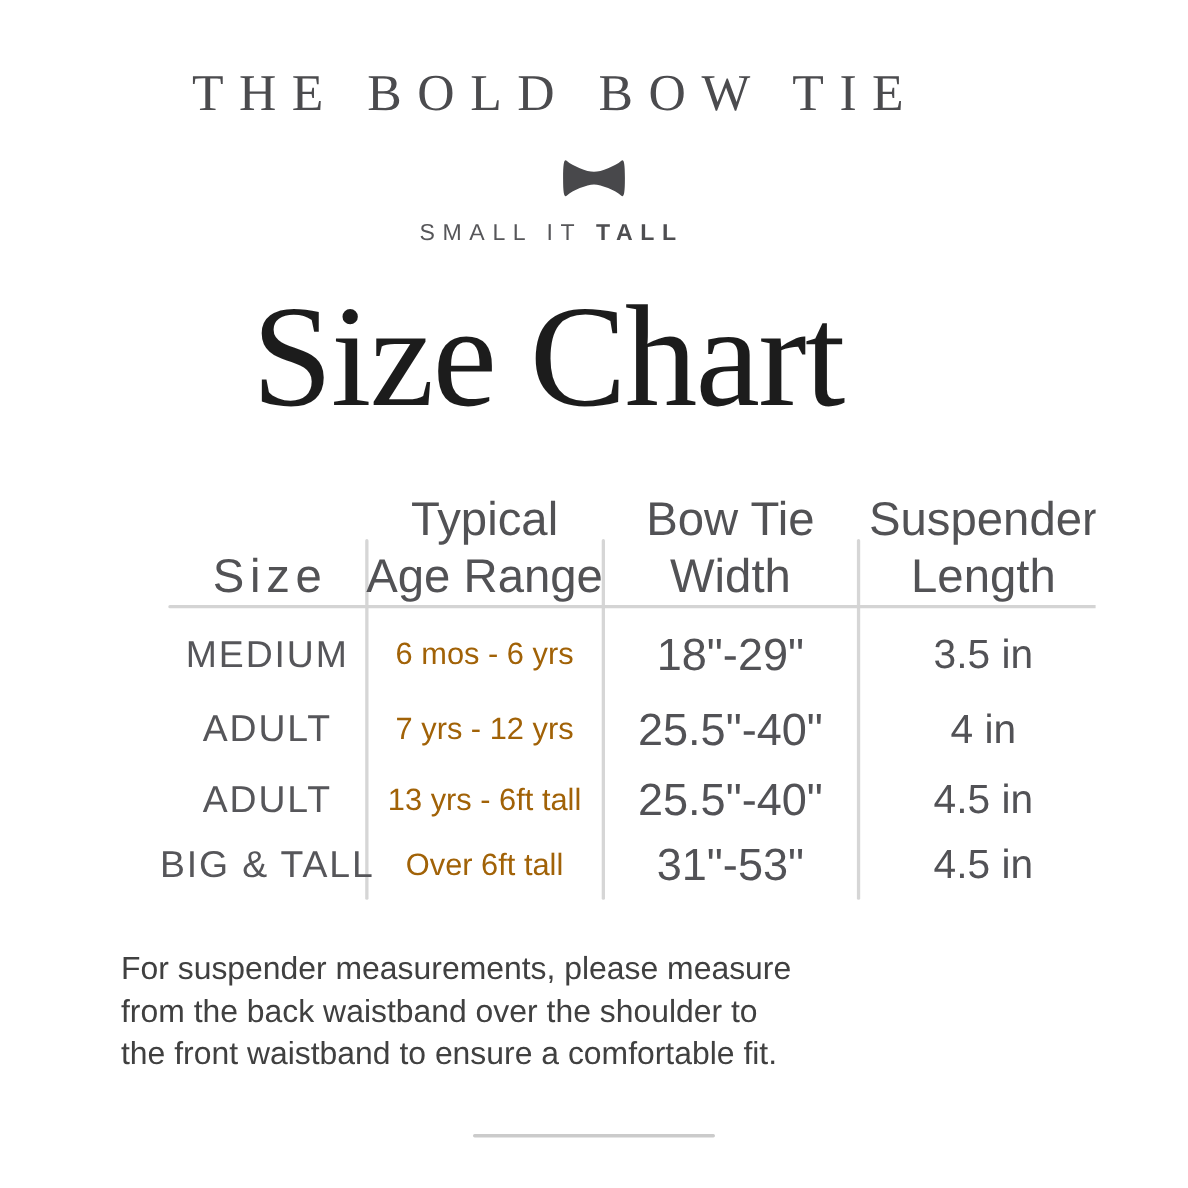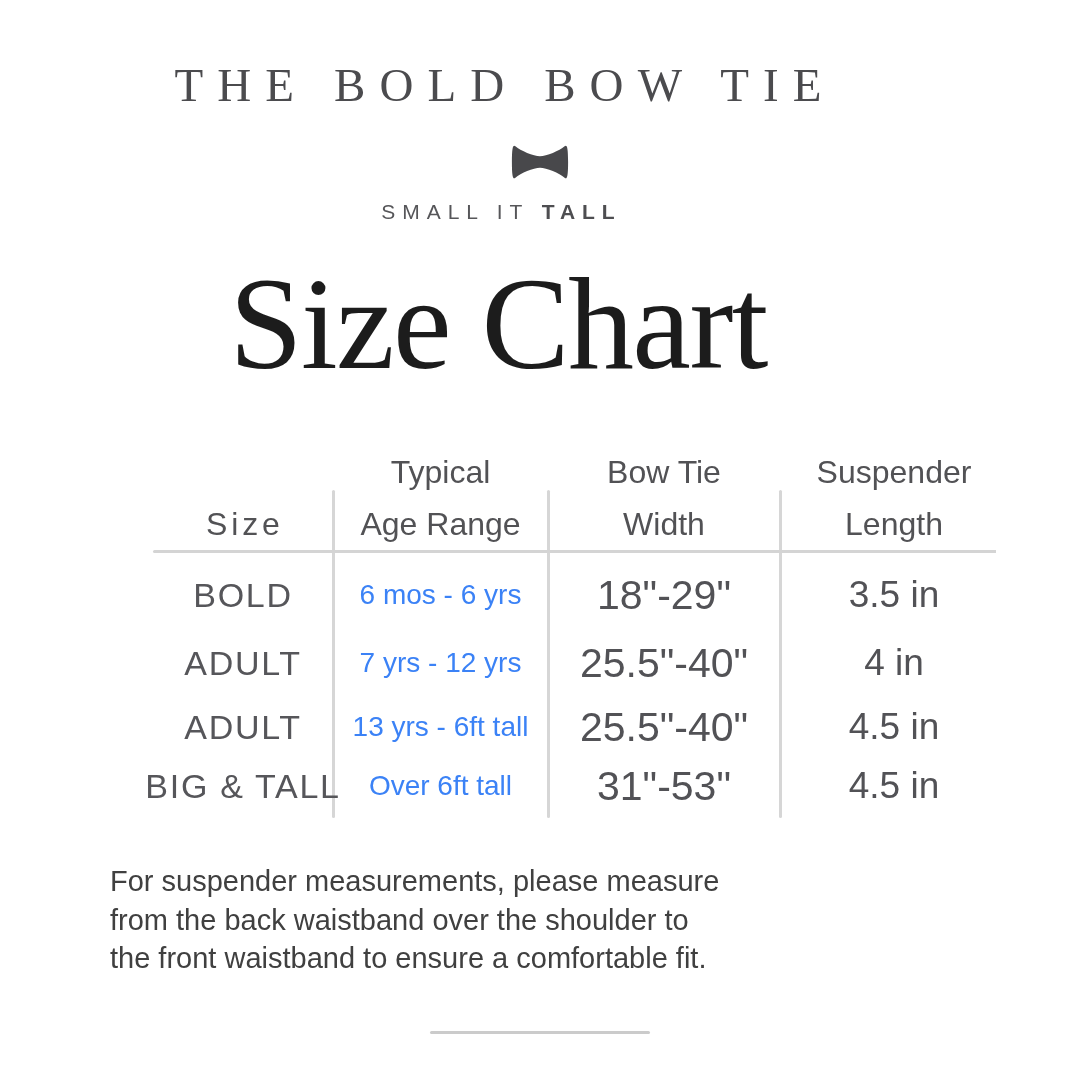--- a/index.html
+++ b/index.html
@@ -75,41 +75,41 @@
     display: flex;
     flex-direction: column;
     justify-content: flex-end;
     align-items: center;
   }
   .h-line {
     height: 52px;
     display: flex;
     align-items: center;
     justify-content: center;
-    font-size: 32px;
+    font-size: 43px;
     color: #525255;
     white-space: nowrap;
   }
   .h-line:empty { display: none; }
   .header-cell.col-size .h-line { letter-spacing: 0.12em; text-indent: 0.12em; }
 
   .data-row { height: 66px; }
   .data-row .cell {
     display: flex;
     align-items: center;
     justify-content: center;
     white-space: nowrap;
   }
   .row-1 { top: 127px; }
   .row-2 { top: 195px; }
   .row-3 { top: 259px; }
   .row-4 { top: 318px; }
 
   .cell-size  { font-size: 34px; letter-spacing: 0.05em; color: #56565a; }
-  .cell-age   { font-size: 28px; color: #3b82f6; }
+  .cell-age   { font-size: 28px; color: #a16207; }
   .cell-susp  { font-size: 41px; color: #525256; }
   .cell-width { font-size: 37px; color: #525256; }
 
   .header-underline {
     position: absolute;
     left: 0; top: 115px;
     width: 855px; height: 3px;
     background: #d4d4d4;
     border-radius: 2px;
   }
@@ -188,21 +188,21 @@
         <div class="h-line">Bow Tie</div>
         <div class="h-line">Width</div>
       </div>
       <div class="header-cell">
         <div class="h-line">Suspender</div>
         <div class="h-line">Length</div>
       </div>
     </div>
 
     <div class="grid-row data-row row-1">
-      <div class="cell cell-size">BOLD</div>
+      <div class="cell cell-size">MEDIUM</div>
       <div class="cell cell-age">6 mos - 6 yrs</div>
       <div class="cell cell-susp">18"-29"</div>
       <div class="cell cell-width">3.5 in</div>
     </div>
 
     <div class="grid-row data-row row-2">
       <div class="cell cell-size">ADULT</div>
       <div class="cell cell-age">7 yrs - 12 yrs</div>
       <div class="cell cell-susp">25.5"-40"</div>
       <div class="cell cell-width">4 in</div>

